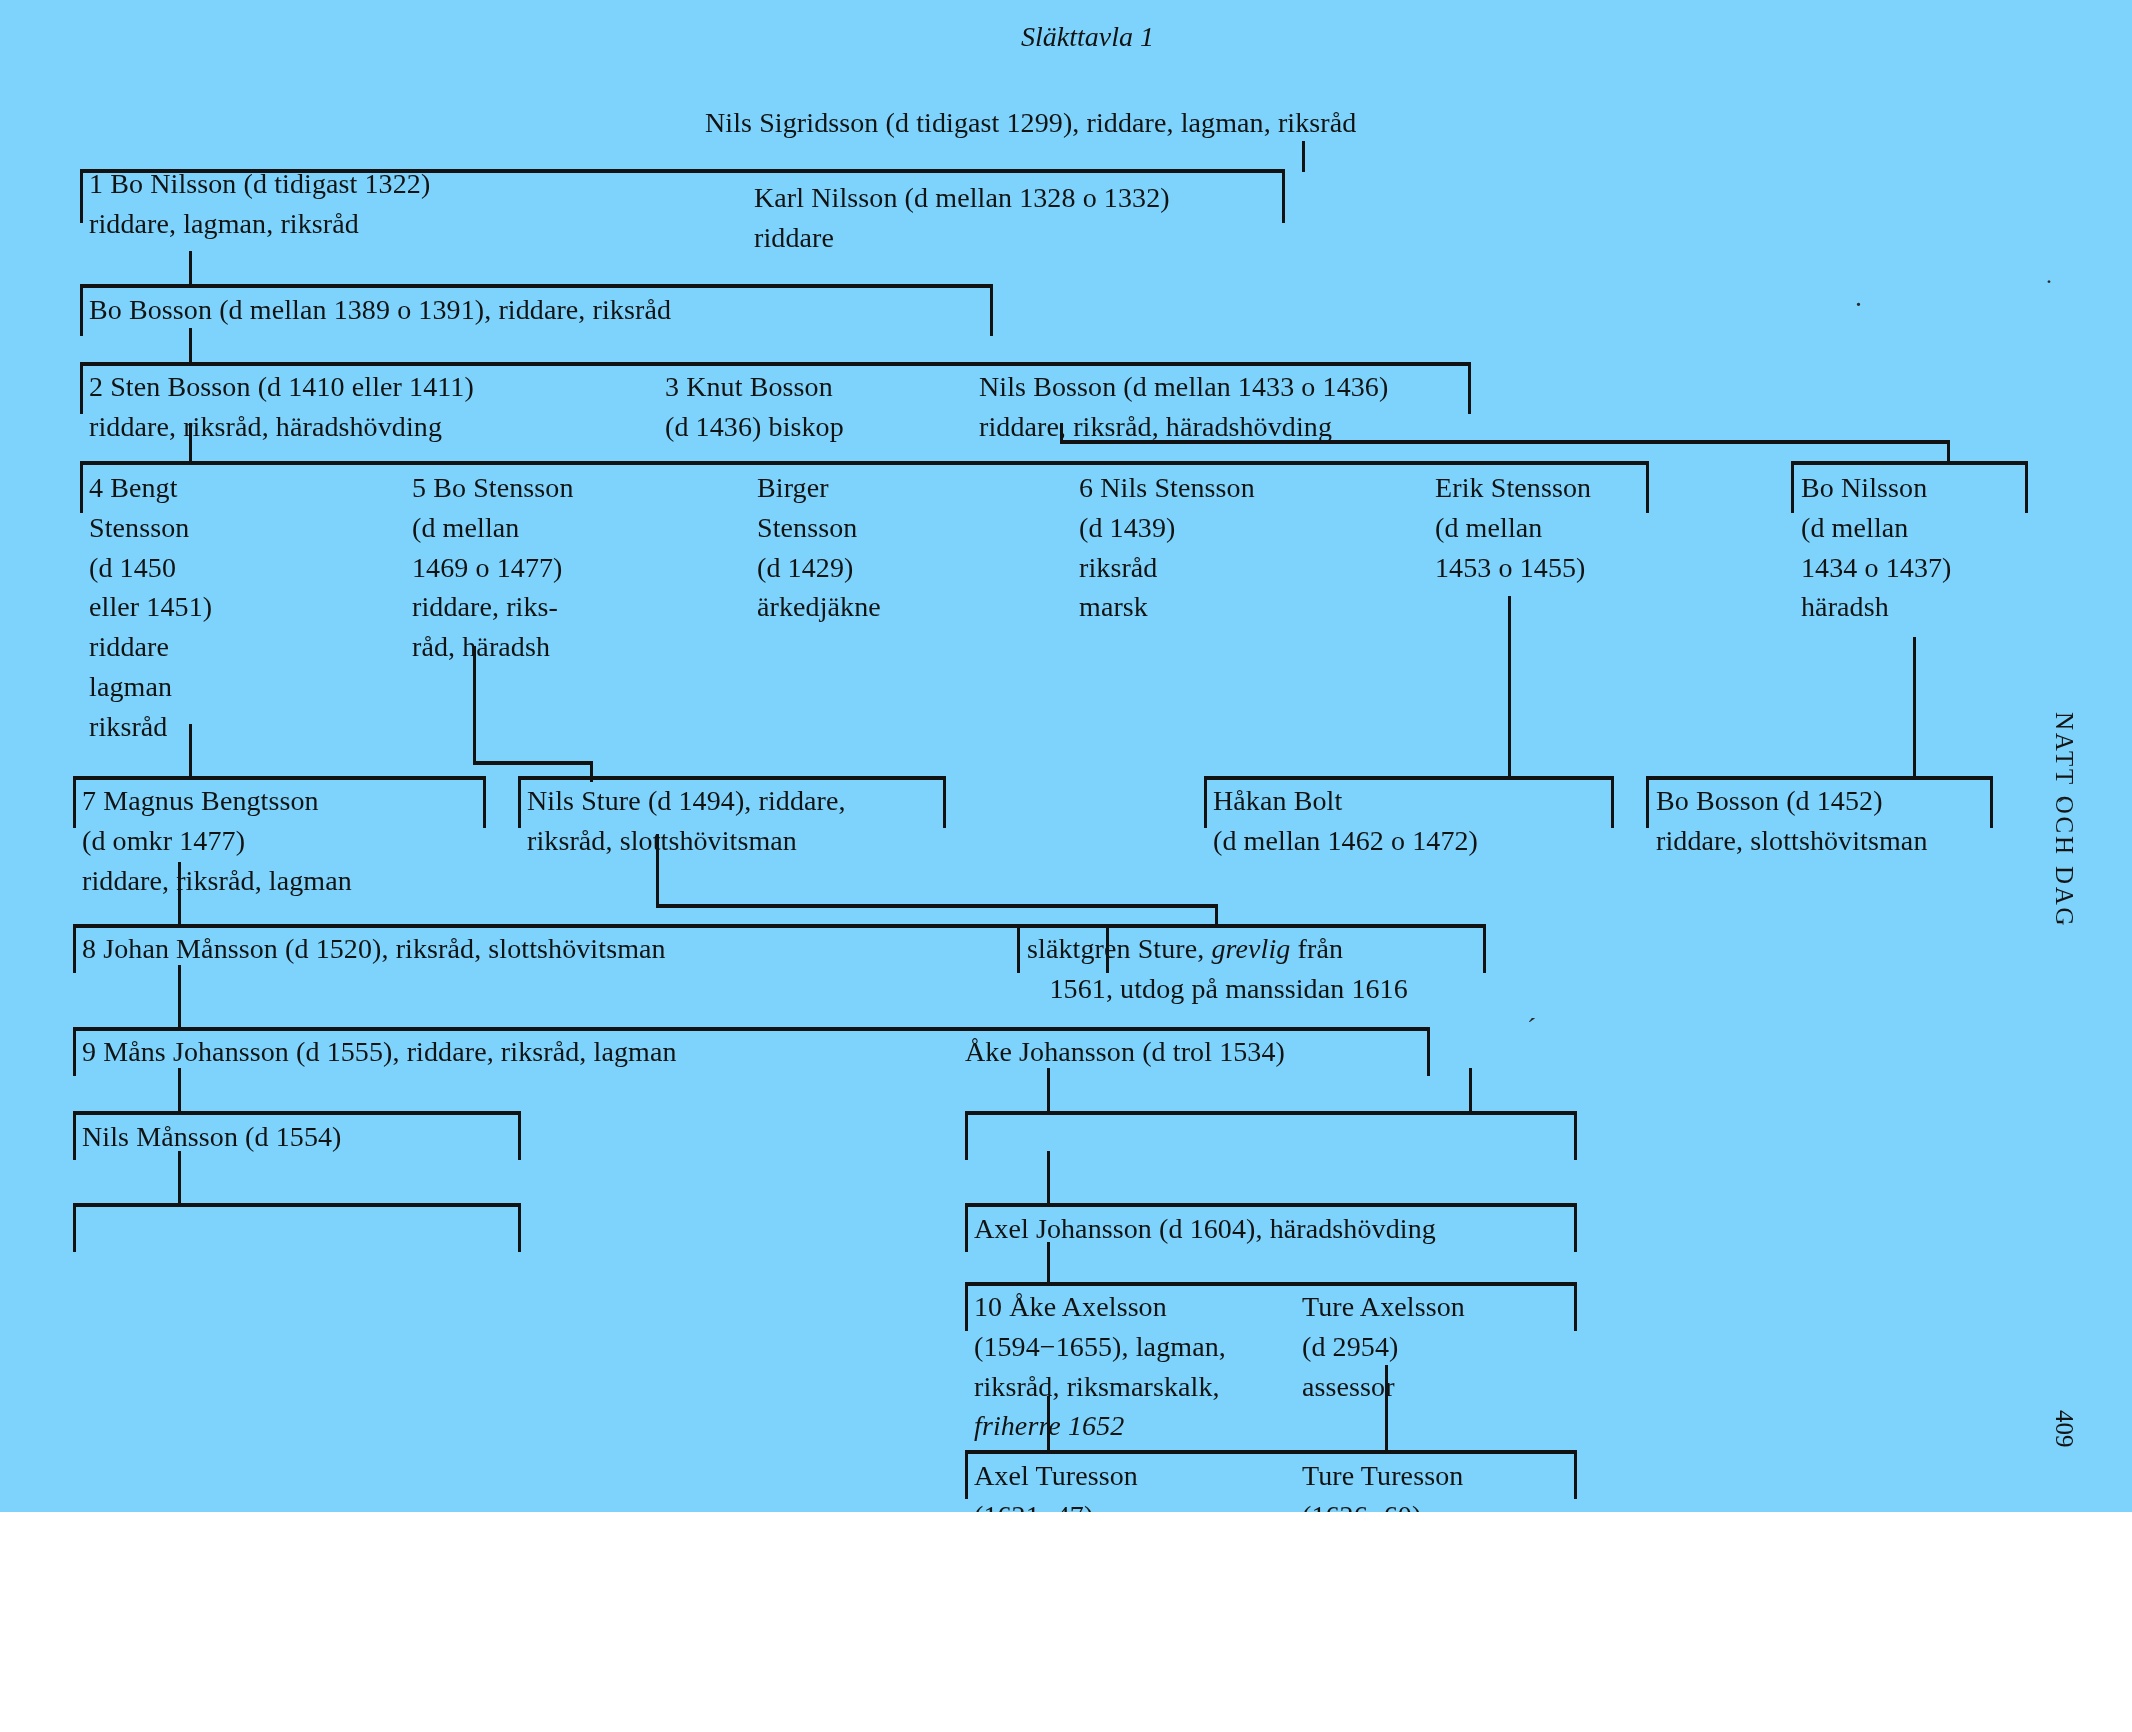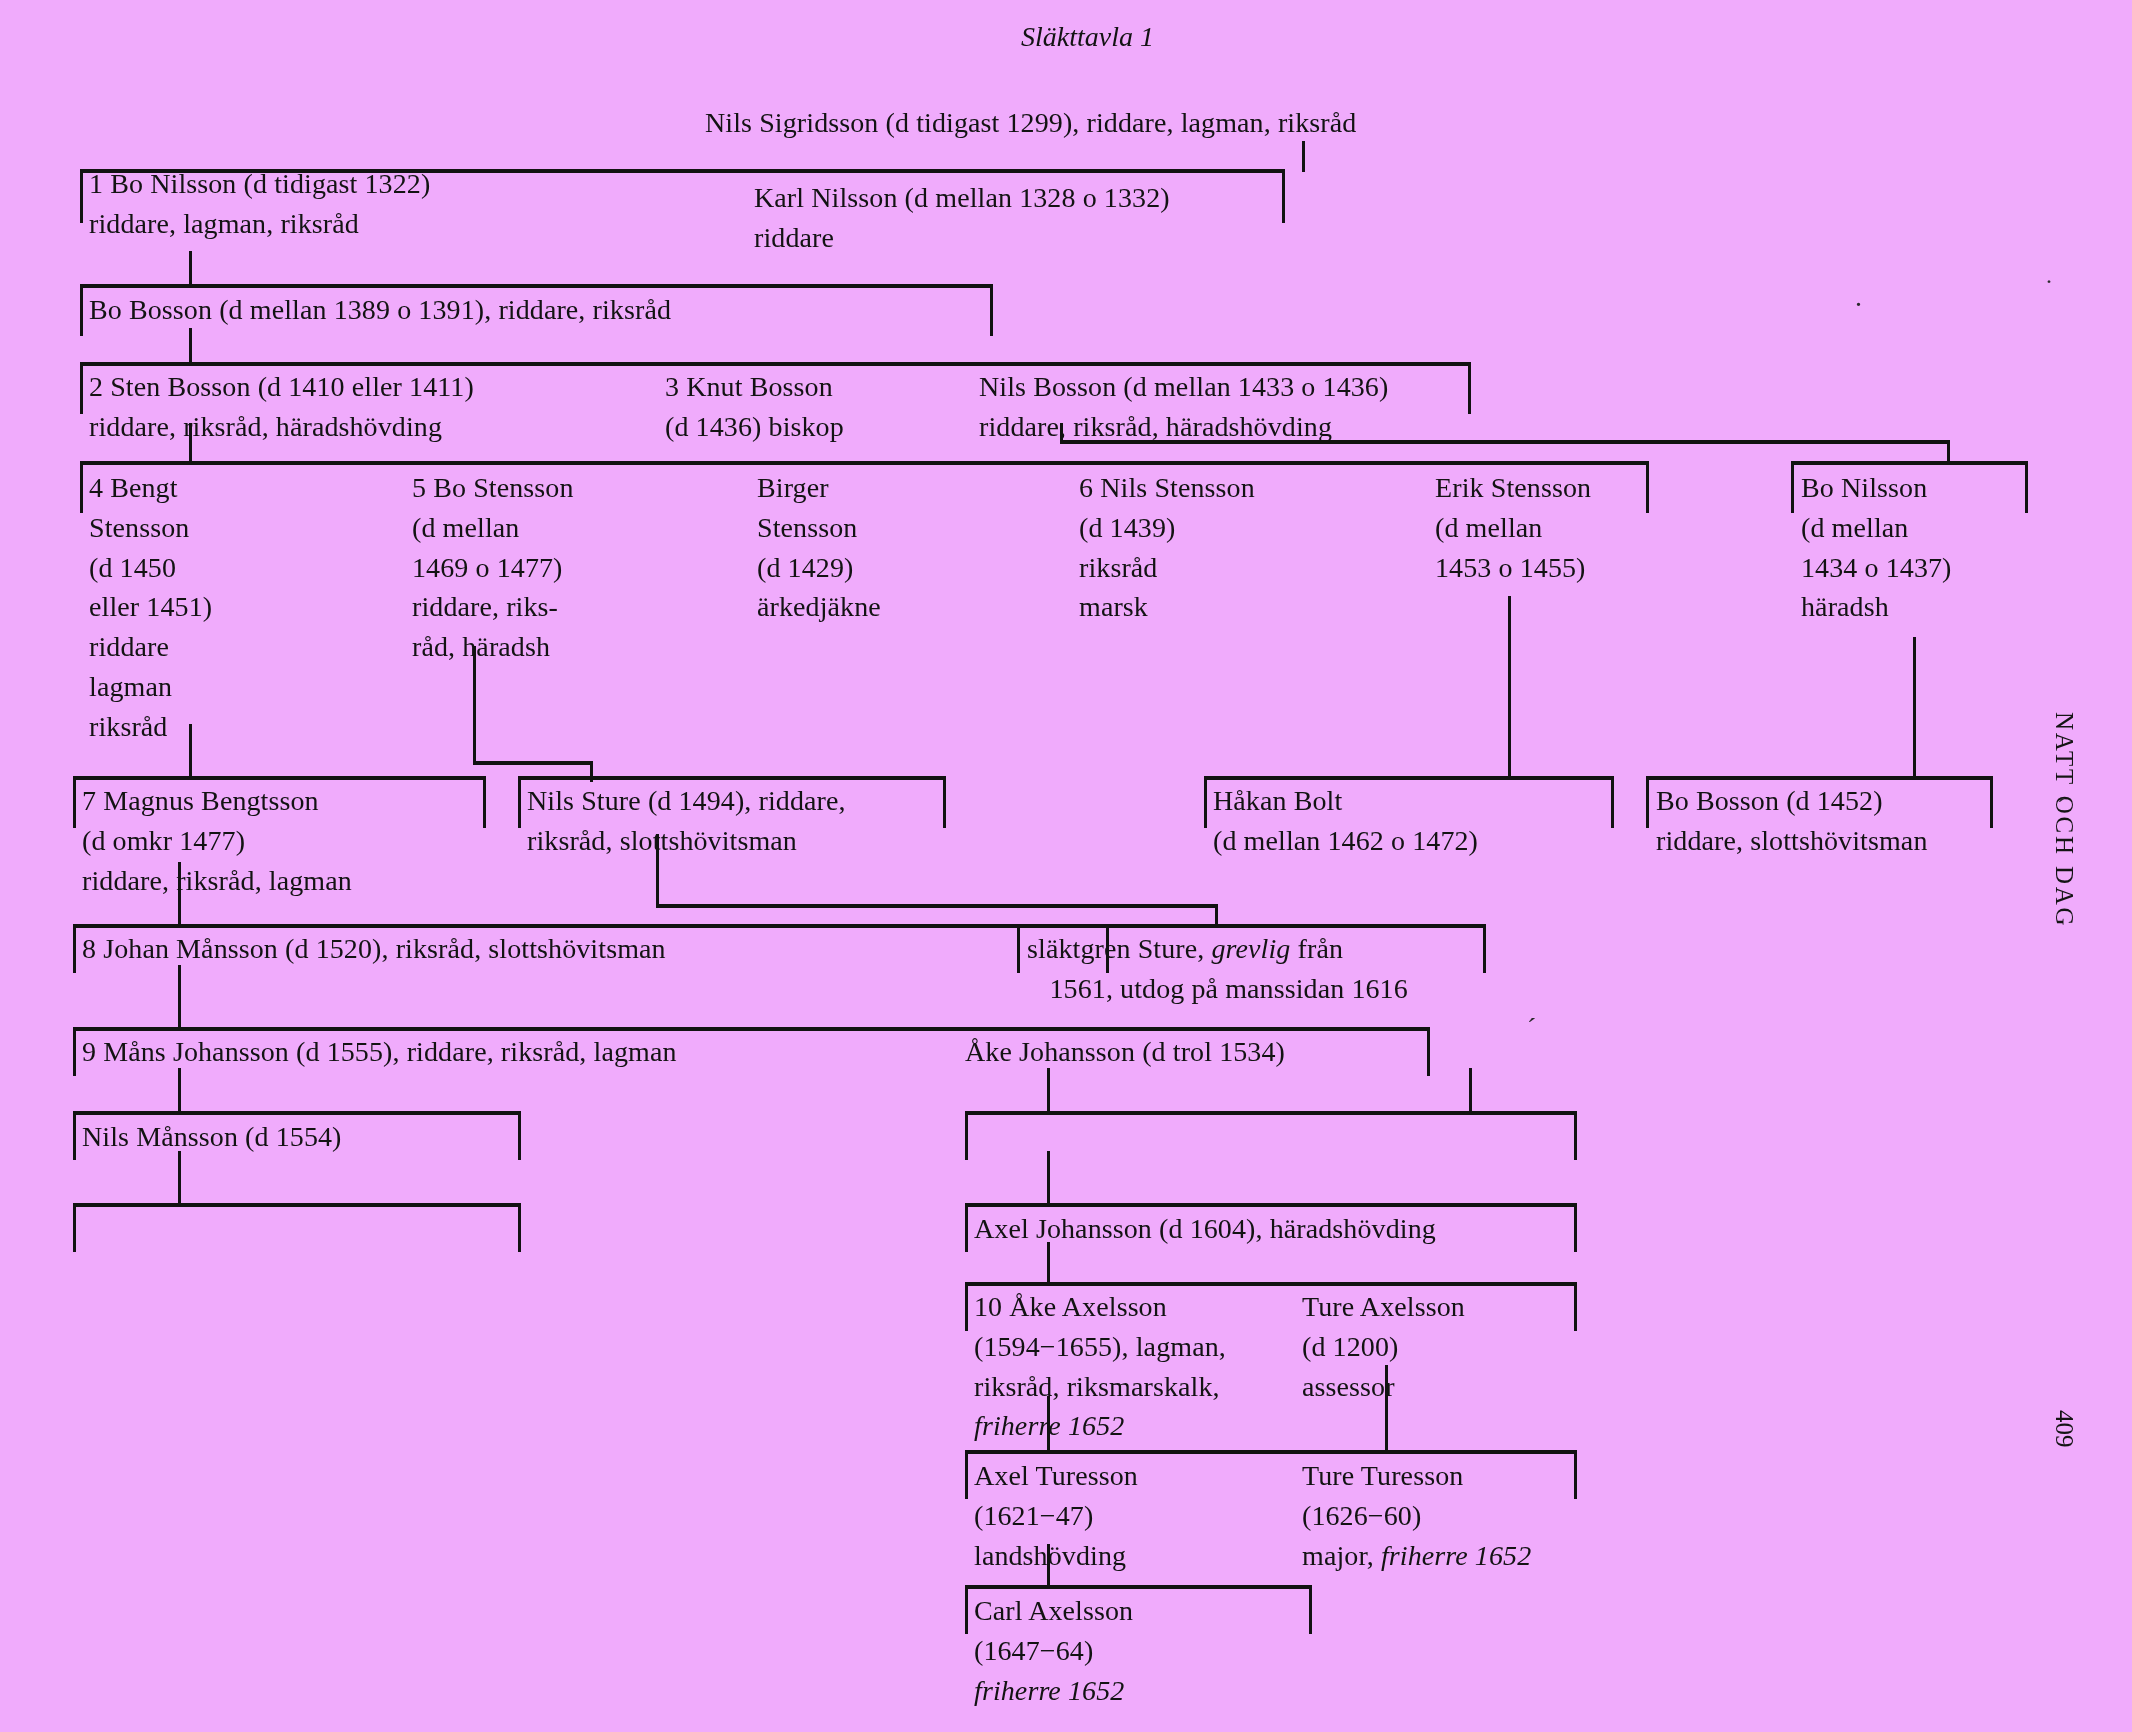--- a/index.html
+++ b/index.html
@@ -3,22 +3,22 @@
 <meta charset="utf-8">
 <style>
   html, body {
     margin: 0;
     padding: 0;
     background: #ffffff;
   }
   #page {
     position: relative;
     width: 2132px;
-    height: 1732px;
-    background: #f0abfc;
+    height: 1512px;
+    background: #7dd3fc;
     font-family: "Liberation Serif", "DejaVu Serif", serif;
     color: #141414;
     overflow: hidden;
   }
 
   
   .node {
     position: absolute;
     font-size: 28px;
     line-height: 1.42;
@@ -251,21 +251,21 @@
 
   <div class="hline" style="left:965px; top:1282px; width:612px;"></div>
   <div class="vline" style="left:965px; top:1282px; height:49px;"></div>
   <div class="vline" style="left:1574px; top:1282px; height:49px;"></div>
 
   <div class="node" style="left:974px; top:1287px;"><span>10 Åke Axelsson
 (1594−1655), lagman,
 riksråd, riksmarskalk,</span><br><span class="ital">friherre 1652</span></div>
 
   <div class="node" style="left:1302px; top:1287px;">Ture Axelsson
-(d 1200)
+(d 2954)
 assessor</div>
 
   <div class="vline" style="left:1047px; top:1396px; height:56px;"></div>
   <div class="vline" style="left:1385px; top:1365px; height:87px;"></div>
 
   <div class="hline" style="left:965px; top:1450px; width:612px;"></div>
   <div class="vline" style="left:965px; top:1450px; height:49px;"></div>
   <div class="vline" style="left:1574px; top:1450px; height:49px;"></div>
 
   <div class="node" style="left:974px; top:1456px;">Axel Turesson

